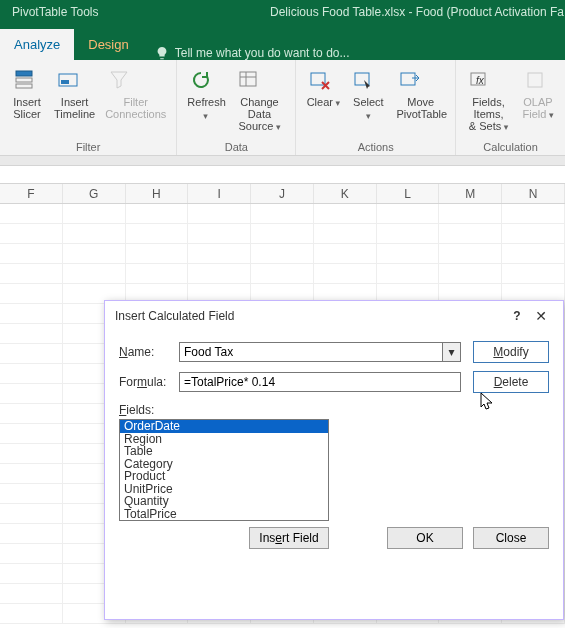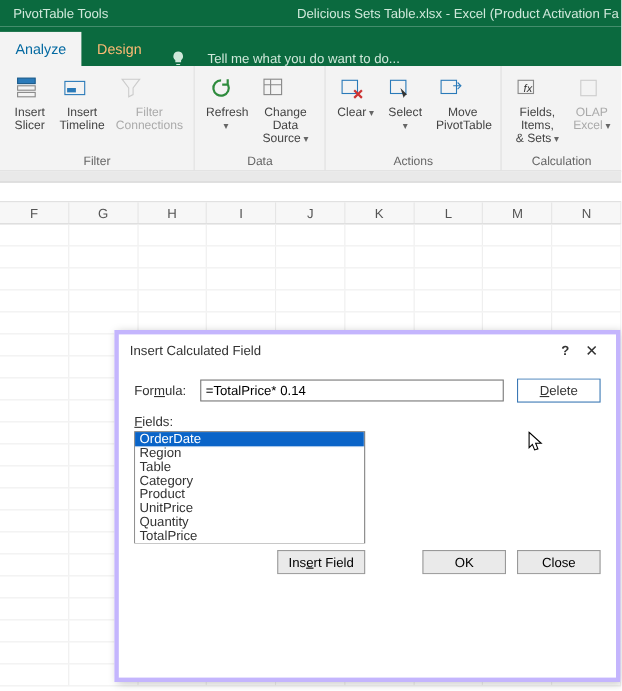--- a/index.html
+++ b/index.html
@@ -7,21 +7,21 @@
 
 
 .titlebar { background: #0b6a3f; height: 24px; display: flex; align-items: center; color: #cfe8da; font-size: 12px; }
 .titlebar .title-left { padding-left: 12px; flex: 0 0 120px; }
 .titlebar .title-right { flex: 1; text-align: left; padding-left: 150px; white-space: nowrap; }
 
 
 .tabrow { background: #0b6a3f; height: 36px; display: flex; align-items: flex-end; }
 .tab { padding: 8px 14px; color: #fdba74; cursor: pointer; font-size: 13px; }
 .tab.active { background: #f3f3f3; color: #0369a1; }
-.tellme { display: flex; align-items: center; color: #cfe8da; padding: 0 12px; gap: 20px; }
+.tellme { display: flex; align-items: center; color: #cfe8da; padding: 0 12px; gap: 6px; }
 .tellme svg { width: 14px; height: 14px; }
 
 
 .ribbon { background: #f3f3f3; border-bottom: 1px solid #d4d4d4; height: 96px; display: flex; }
 .group { border-right: 1px solid #e0e0e0; padding: 4px 6px 2px 6px; display: flex; flex-direction: column; justify-content: space-between; }
 .group-buttons { display: flex; gap: 2px; }
 .rbtn { display: flex; flex-direction: column; justify-content: flex-start; padding: 2px 4px; min-width: 42px; cursor: pointer; color: #444; }
 .rbtn.disabled { color: #aaa; cursor: default; }
 .rbtn .ricon { width: 28px; height: 28px; display: flex; align-items: center; justify-content: center; margin-bottom: 2px; }
 .rbtn .rlabel { font-size: 11px; line-height: 12px; text-align: center; white-space: pre-line; }
@@ -30,21 +30,21 @@
 
 
 .sheet { position: relative; background: #fff; }
 .colhdr { display: flex; height: 20px; border-bottom: 1px solid #d4d4d4; background: #f7f7f7; }
 .colhdr div { width: 64px; border-right: 1px solid #e5e5e5; text-align: center; font-size: 12px; color: #555; line-height: 20px; }
 .grid { position: relative; }
 .gridrow { display: flex; height: 20px; border-bottom: 1px solid #eee; }
 .gridrow div { width: 64px; border-right: 1px solid #eee; }
 
 
-.dialog { position: absolute; left: 104px; top: 300px; width: 460px; height: 320px; background: #fff; border: 4px solid #c4b5fd; box-shadow: 2px 2px 8px rgba(0,0,0,0.25); }
+.dialog { position: absolute; left: 104px; top: 300px; width: 460px; height: 320px; background: #fff; border: 1px solid #c4b5fd; box-shadow: 2px 2px 8px rgba(0,0,0,0.25); }
 .dlg-titlebar { height: 30px; display: flex; align-items: center; padding: 0 10px; font-size: 12px; }
 .dlg-titlebar .dlg-title { flex: 1; }
 .dlg-titlebar .dlg-help { width: 24px; text-align: center; font-weight: bold; cursor: pointer; }
 .dlg-titlebar .dlg-close { width: 24px; text-align: center; cursor: pointer; font-size: 14px; }
 .dlg-body { padding: 10px 14px; position: relative; }
 .dlg-row { display: flex; align-items: center; margin-bottom: 8px; }
 .dlg-label { width: 60px; font-size: 12px; }
 .dlg-label span { text-decoration: underline; }
 .dlg-input { flex: 1; height: 20px; border: 1px solid #777; padding: 1px 4px; font-size: 12px; }
 .dlg-combo { width: 18px; height: 20px; border: 1px solid #777; border-left: none; background: #eee; text-align: center; line-height: 18px; cursor: pointer; }
@@ -60,21 +60,21 @@
 .dlg-footer button { width: 76px; height: 22px; border: 1px solid #999; background: #eaeaea; font-size: 12px; cursor: pointer; }
 
 .cursor-arrow { position: absolute; left: 480px; top: 392px; pointer-events: none; }
 .cursor-arrow svg { width: 14px; height: 18px; }
 </style>
 </head>
 <body>
 
 <div class="titlebar">
   <div class="title-left">PivotTable Tools</div>
-  <div class="title-right">Delicious Sets Table.xlsx - Excel (Product Activation Fa</div>
+  <div class="title-right">Delicious Food Table.xlsx - Food (Product Activation Fa</div>
 </div>
 
 <div class="tabrow">
   <div class="tab active">Analyze</div>
   <div class="tab">Design</div>
   <div class="tellme">
     <svg viewBox="0 0 16 16">
         <path fill="#cfe8da" d="M8 1a5 5 0 0 0-3 9v2h6v-2a5 5 0 0 0-3-9zM6 14h4v1H6z"></path>
       </svg>
     <span>Tell me what you do want to do...</span>
@@ -190,21 +190,21 @@
         <div class="rlabel drop">Fields, Items,
 &amp; Sets</div>
       </div>
       <div class="rbtn disabled">
         <div class="ricon">
             <svg width="24" height="24">
               <rect x="5" y="5" width="14" height="14" fill="none" stroke="#ccc"></rect>
             </svg>
           </div>
         <div class="rlabel drop">OLAP
-Excel</div>
+Field</div>
       </div>
     </div>
     <div class="group-label">Calculation</div>
   </div>
 </div>
 
 <div class="sheet">
   <div style="height:10px;background:#e9e9e9;border-bottom:1px solid #d4d4d4"></div>
   <div style="height:18px;border-bottom:1px solid #d4d4d4"></div>
   <div class="colhdr">
@@ -454,20 +454,26 @@
 </div>
 
 <div class="dialog">
   <div class="dlg-titlebar">
     <div class="dlg-title">Insert Calculated Field</div>
     <div class="dlg-help">?</div>
     <div class="dlg-close">✕</div>
   </div>
   <div class="dlg-body">
     <div class="dlg-row">
+      <div class="dlg-label"><span>N</span>ame:</div>
+      <input class="dlg-input" style="flex: 1 1 0%;" value="Food Tax">
+      <div class="dlg-combo">▾</div>
+      <div class="dlg-btn"><span>M</span>odify</div>
+    </div>
+    <div class="dlg-row">
       <div class="dlg-label">For<span>m</span>ula:</div>
       <input class="dlg-input" value="=TotalPrice* 0.14" style="">
       <div class="dlg-btn"><span>D</span>elete</div>
     </div>
 
     <div class="dlg-fields-label"><span>F</span>ields:</div>
     <div class="dlg-listbox">
       <div class="item selected">OrderDate</div>
       <div class="item">Region</div>
       <div class="item">Table</div>

